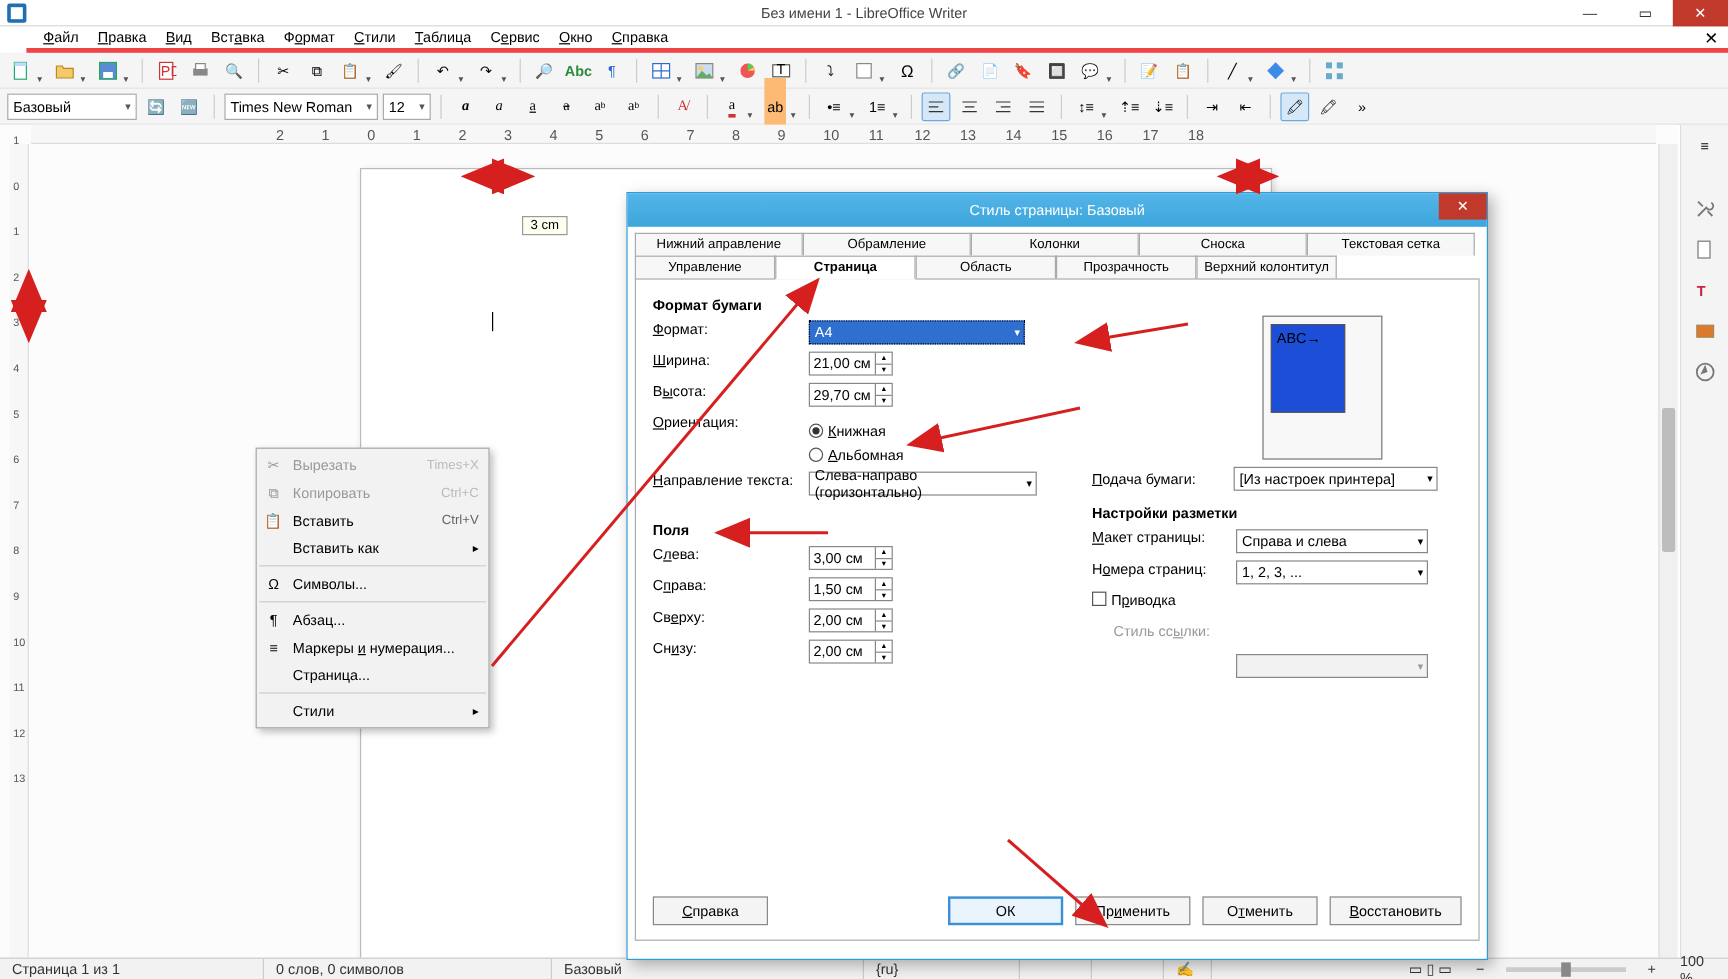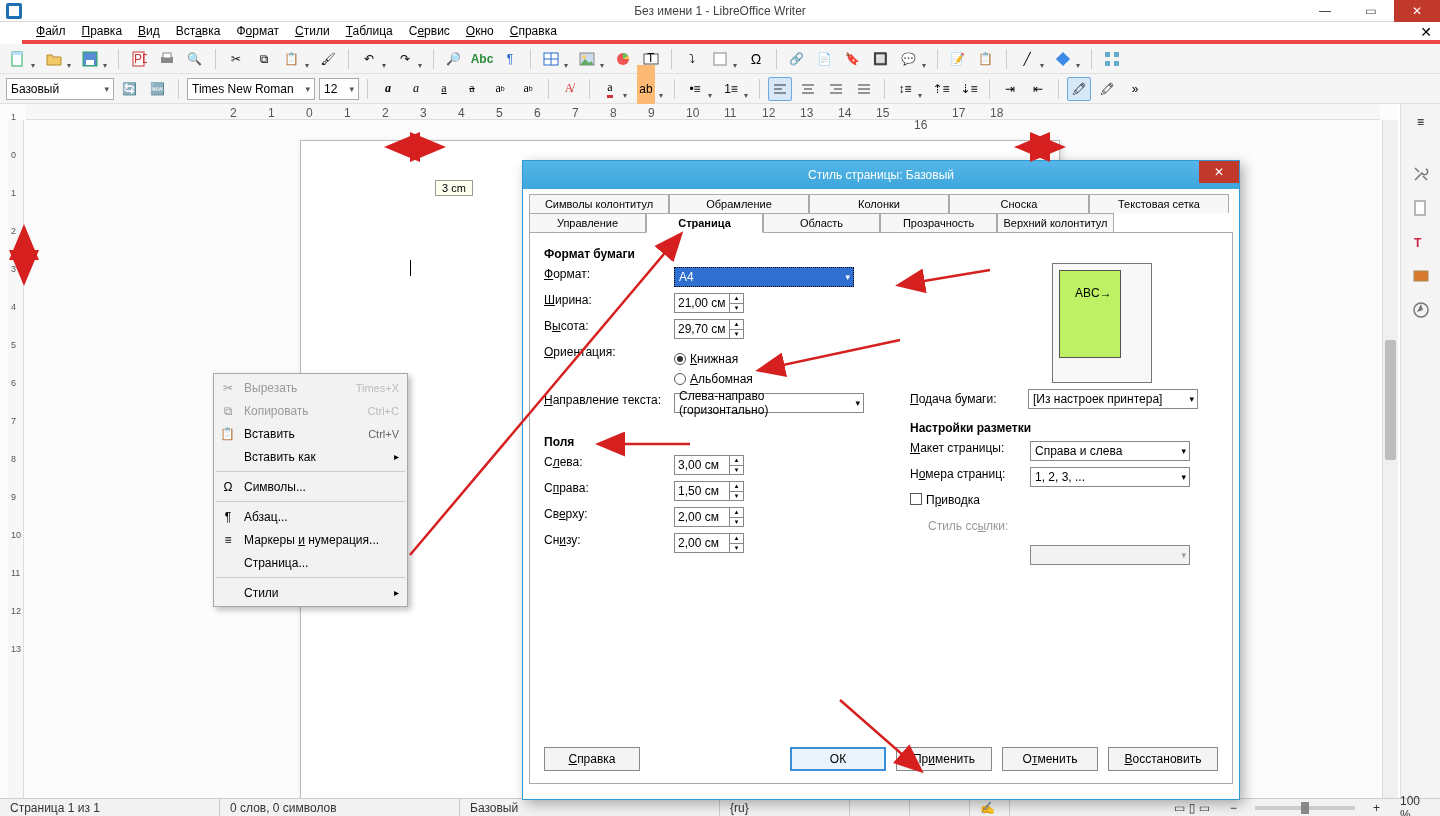--- a/index.html
+++ b/index.html
@@ -92,21 +92,21 @@
 .select.highlight { background: #2f6fcf; color: #fff; border: 1px dotted #000; }
 .radio-row { display: flex; align-items: center; height: 20px; gap: 4px; margin-left: 130px;}
 .radio-dot { width: 12px; height: 12px; border: 1px solid #555; border-radius: 50%; display: flex; align-items: center; justify-content: center;}
 .radio-dot.on::after { content: ""; width: 6px; height: 6px; background: #333; border-radius: 50%;}
 .checkbox-sq { width: 12px; height: 12px; border: 1px solid #555; margin-right: 4px;}
 .dlg-buttons { position: absolute; left: 14px; right: 14px; bottom: 12px; display: flex; gap: 10px; align-items: center;}
 .dlg-btn { width: 96px; height: 24px; border: 1px solid #888; background: #f4f4f4; display: flex; align-items: center; justify-content: center; cursor: default;}
 .dlg-btn .ul { text-decoration: underline; }
 .dlg-btn.default { border: 2px solid #3a8fd6; background: #eaf4fc; }
 .page-preview { position: absolute; right: 80px; top: 30px; width: 100px; height: 120px; border: 1px solid #777; background: #f8f8f8; display: flex; align-items: flex-start; justify-content: flex-start; padding: 6px;}
-.page-preview .inner { border: 1px solid #555; width: 62px; height: 88px; padding: 15px; font-size: 10px; background: #bef264;}
+.page-preview .inner { border: 1px solid #555; width: 62px; height: 74px; padding: 4px; font-size: 10px; background: #1d4ed8;}
 .right-col { position: absolute; left: 380px; top: 152px; width: 310px; }
 .right-col .field-row .lbl { width: 120px; }
 .right-col .select { width: 160px; }
 .right-col .select.disabled { background: #f2f2f2; color: #999; }
 .left-col { position: relative; }
 
 
 .arrow-svg { position: absolute; inset: 0; width: 100%; height: 100%; pointer-events: none; z-index: 300; }
 
 .icon-sq { width: 16px; height: 16px; }
@@ -337,21 +337,21 @@
       <div class="tick" style="left: 508px;">6</div>
       <div class="tick" style="left: 546px;">7</div>
       <div class="tick" style="left: 584px;">8</div>
       <div class="tick" style="left: 622px;">9</div>
       <div class="tick" style="left: 660px;">10</div>
       <div class="tick" style="left: 698px;">11</div>
       <div class="tick" style="left: 736px;">12</div>
       <div class="tick" style="left: 774px;">13</div>
       <div class="tick" style="left: 812px;">14</div>
       <div class="tick" style="left: 850px;">15</div>
-      <div class="tick" style="left: 888px; margin-top: 12px;">16</div>
+      <div class="tick" style="left: 888px;">16</div>
       <div class="tick" style="left: 926px;">17</div>
       <div class="tick" style="left: 964px;">18</div>
     </div>
   <div class="vruler">
       <div class="vtick" style="top: -8px;">1</div>
       <div class="vtick" style="top: 30px;">0</div>
       <div class="vtick" style="top: 68px;">1</div>
       <div class="vtick" style="top: 106px;">2</div>
       <div class="vtick" style="top: 144px;">3</div>
       <div class="vtick" style="top: 182px;">4</div>
@@ -450,21 +450,21 @@
       <span class="sub">▸</span>
     </div>
 </div>
 
 <div class="dialog">
   <div class="dlg-title">
     <span>Стиль страницы: Базовый</span>
     <div class="dlg-close">✕</div>
   </div>
   <div class="tabs">
-    <div class="tab row1">Символы колонтитул</div>
+    <div class="tab row1">Нижний аправление</div>
     <div class="tab row1">Обрамление</div>
     <div class="tab row1">Колонки</div>
     <div class="tab row1">Сноска</div>
     <div class="tab row1">Текстовая сетка</div>
     <div class="tab row2">Управление</div>
     <div class="tab row2 active">Страница</div>
     <div class="tab row2">Область</div>
     <div class="tab row2">Прозрачность</div>
     <div class="tab row2">Верхний колонтитул</div>
   </div>

